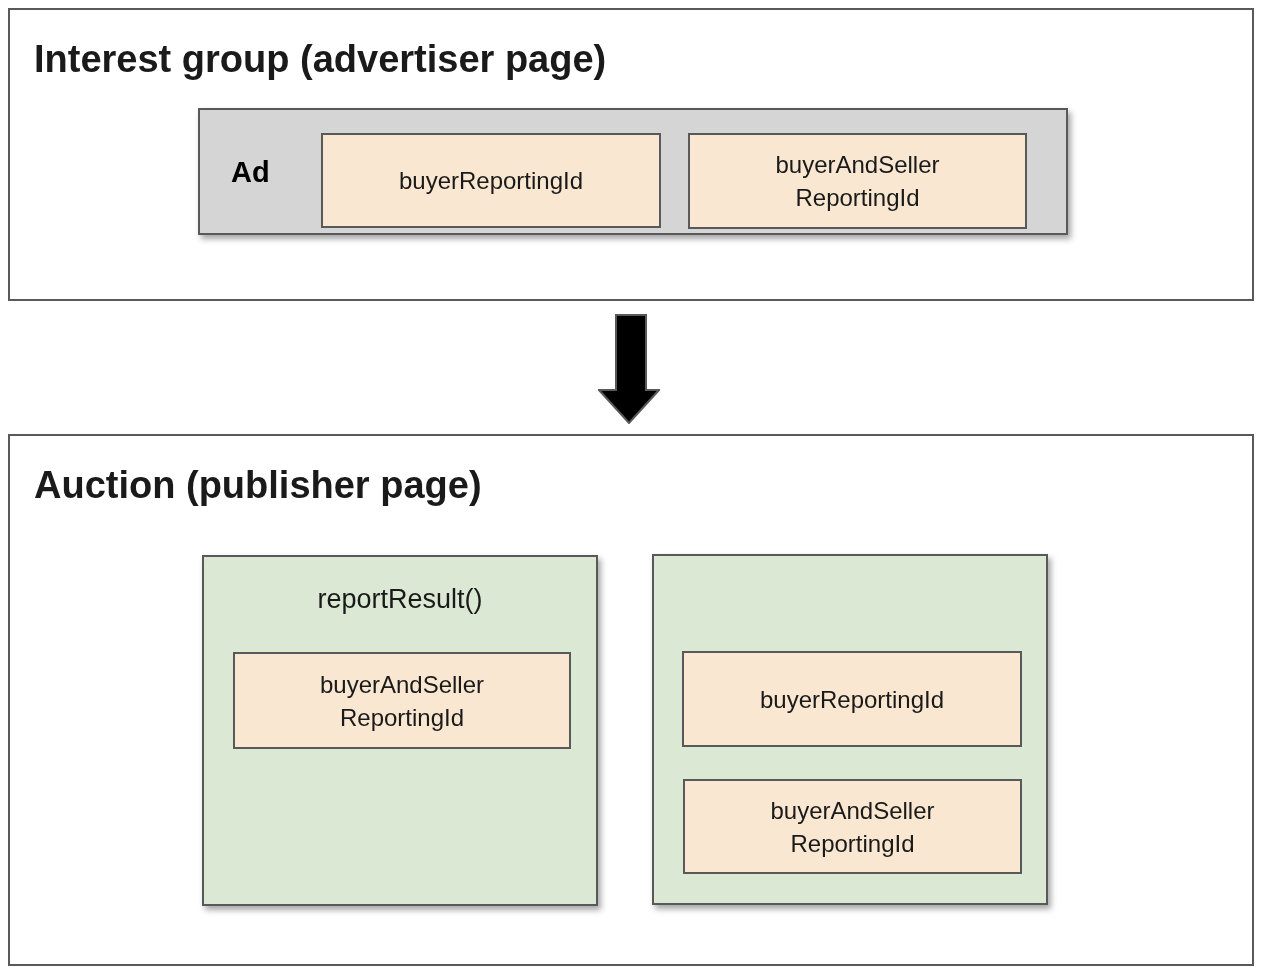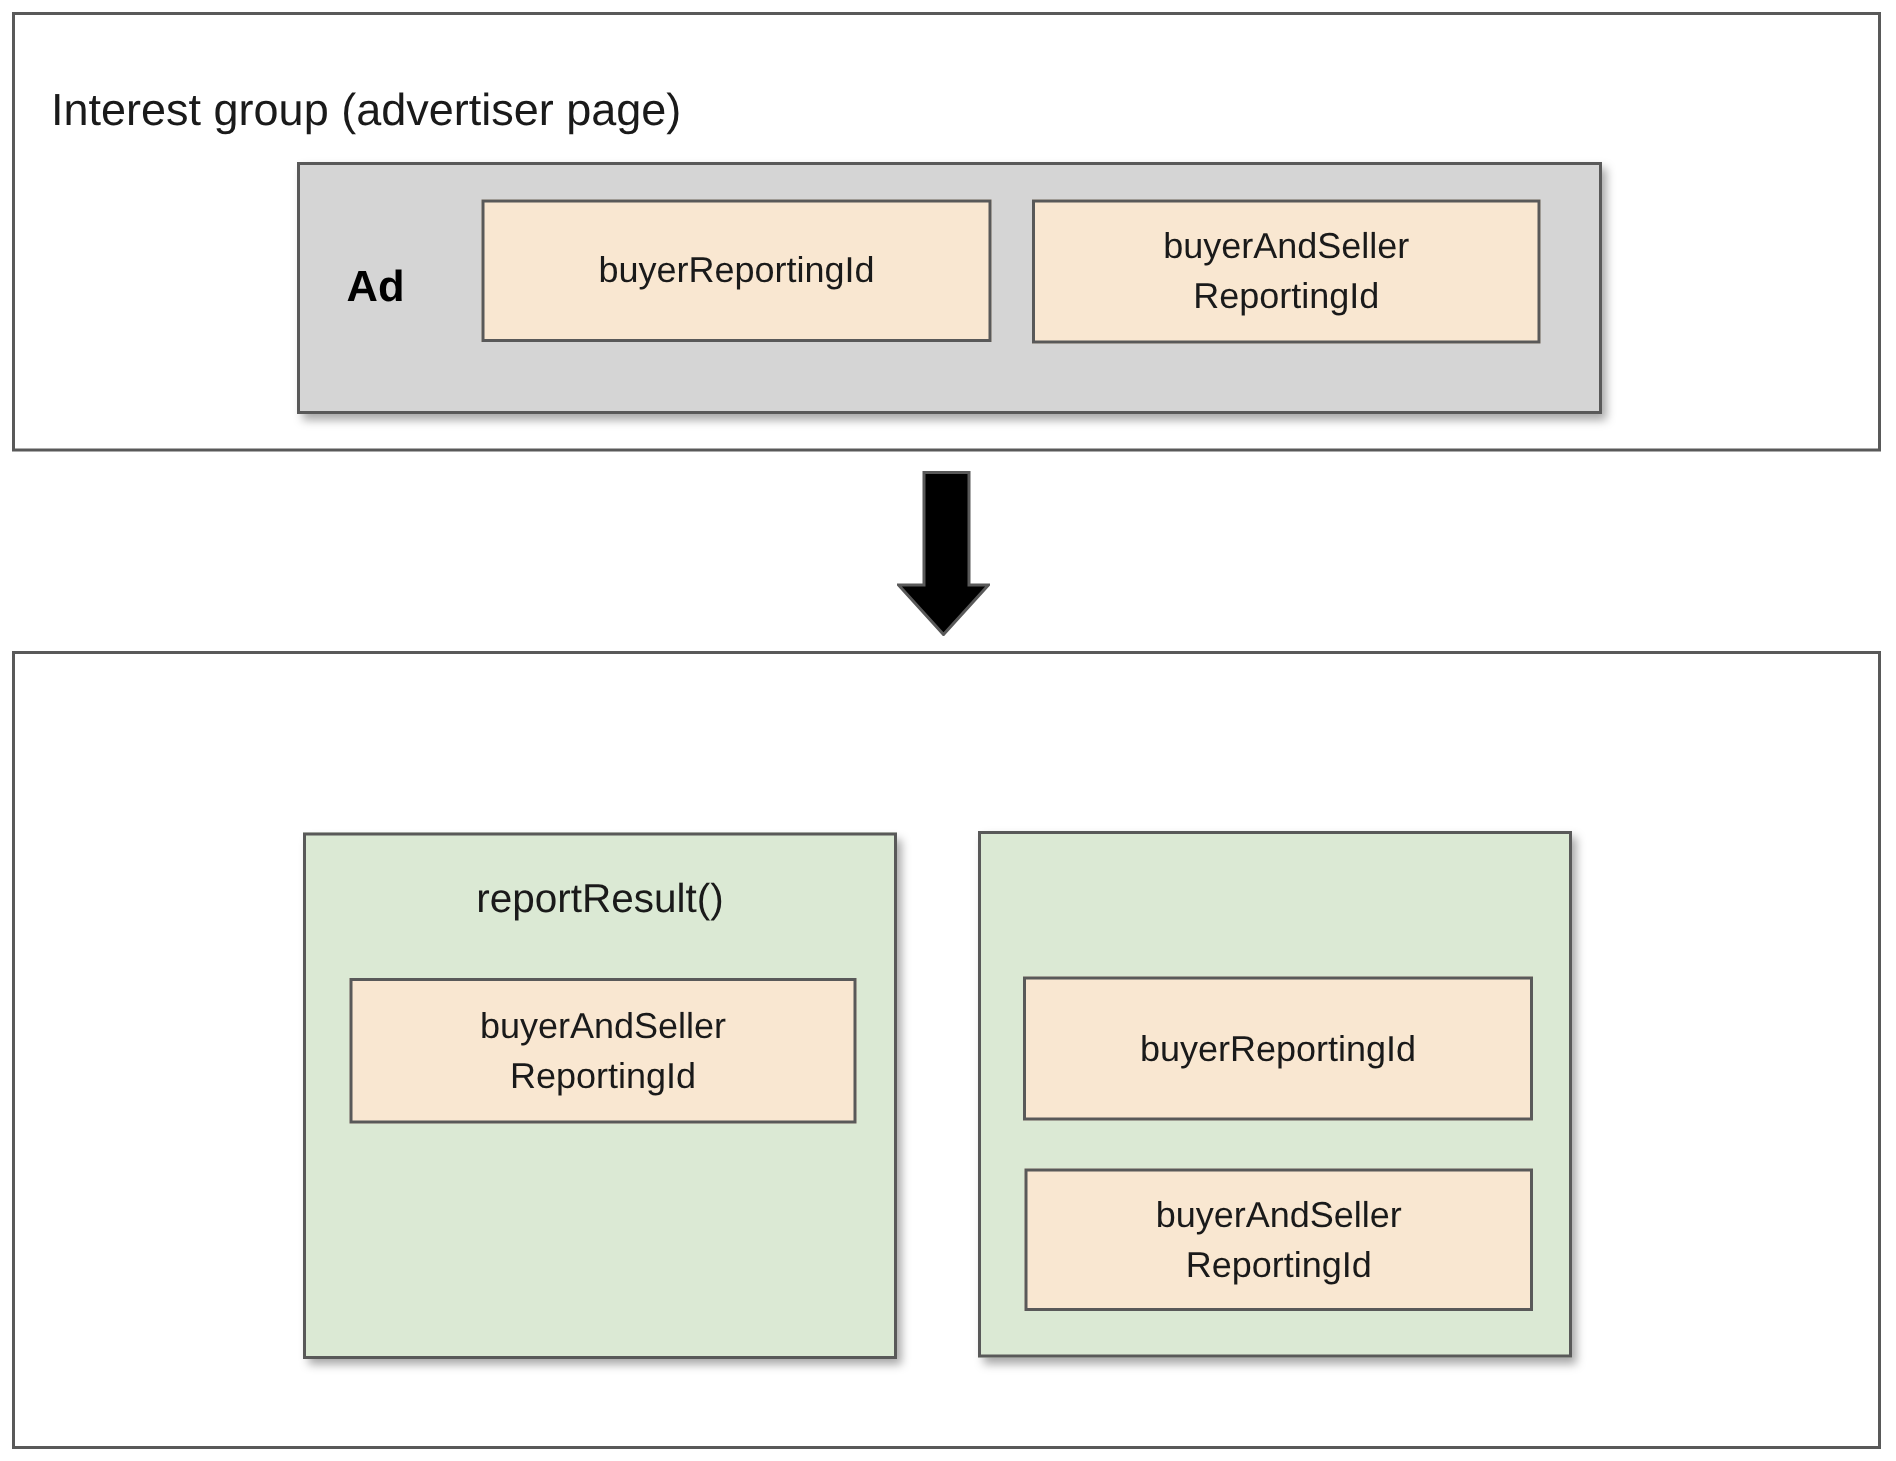--- a/index.html
+++ b/index.html
@@ -16,26 +16,26 @@
     width:1264px;height:974px;position:relative;
     font-family:"Liberation Sans",sans-serif;color:var(--text);
   }
   .section{
     position:absolute;background:#ffffff;
     border:2px solid var(--box-border);
   }
   #section-interest{left:8px;top:8px;width:1246px;height:293px;}
   #section-auction{left:8px;top:434px;width:1246px;height:532px;}
   .section-title{
-    position:absolute;left:24px;top:45px;
-    font-size:30px;line-height:38px;color:var(--text);
+    position:absolute;left:24px;top:30px;
+    font-size:38px;line-height:38px;color:var(--text);font-weight:bold;
   }
   
   .ad-box{
-    position:absolute;left:188px;top:98px;width:870px;height:168px;
+    position:absolute;left:188px;top:98px;width:870px;height:127px;
     background:var(--ad-fill);border:2px solid var(--box-border);
     box-shadow:3px 4px 6px rgba(0,0,0,0.35);
     text-decoration:underline;
   }
   .ad-label{
     position:absolute;left:31px;top:50%;transform:translateY(-50%);
     font-size:29px;font-weight:bold;color:#000;
   }
   
   .token{
@@ -76,20 +76,21 @@
     <div class="token" id="token-ig-2">buyerAndSeller
 ReportingId</div>
   </div>
 </div>
 
 <svg id="flow-arrow" viewBox="0 0 62 110" aria-hidden="true">
   <polygon points="18,1 48,1 48,76 61,76 31,109 1,76 18,76" fill="#000000" stroke="#595959" stroke-width="2" stroke-linejoin="miter"></polygon>
 </svg>
 
 <div class="section" id="section-auction">
+  <div class="section-title">Auction (publisher page)</div>
 
   <div class="function-box" id="function-report-result">
     <div class="function-title">reportResult()</div>
     <div class="token" id="token-rr-1">buyerAndSeller
 ReportingId</div>
   </div>
 
   <div class="function-box" id="function-report-win">
     <div class="token" id="token-rw-1">buyerReportingId</div>
     <div class="token" id="token-rw-2">buyerAndSeller

